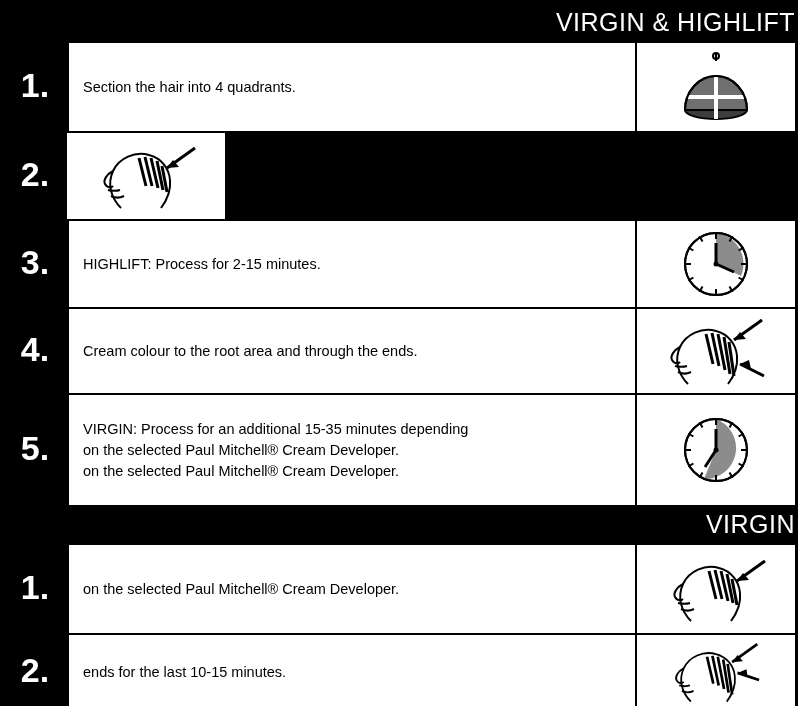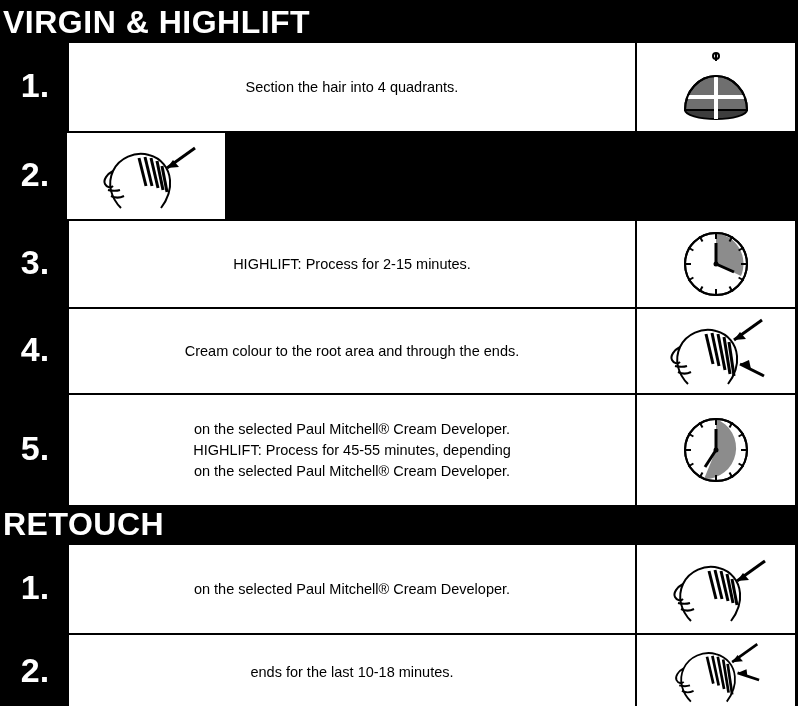--- a/index.html
+++ b/index.html
@@ -17,24 +17,24 @@
     position: relative;
     width: 798px;
     height: 706px;
     background: #000000;
     box-sizing: border-box;
     border: 3px solid #000000;
   }
   .section-header {
     background: #000000;
     color: #ffffff;
-    text-align: left;
-    font-weight: bold;
+    text-align: right;
+    font-weight: normal;
     letter-spacing: 0.5px;
-    font-size: 32px;
+    font-size: 25px;
     line-height: 34px;
     padding: 2px 0 4px 0;
   }
   .row {
     display: flex;
     align-items: stretch;
     width: 100%;
     background: #000000;
   }
   .num-cell {
@@ -57,21 +57,21 @@
     font-size: 14.5px;
     line-height: 21px;
     padding: 10px 14px 10px 14px;
     display: flex;
     flex-direction: column;
     justify-content: center;
     border-left: 2px solid #000000;
     border-right: 2px solid #000000;
     box-sizing: border-box;
   }
-  .text-cell .line { white-space: nowrap; text-align: center; }
+  .text-cell .line { white-space: nowrap; }
   .img-cell {
     width: 158px;
     min-width: 158px;
     background: #ffffff;
     display: flex;
     align-items: center;
     justify-content: center;
     box-sizing: border-box;
   }
   .divider {
@@ -190,22 +190,22 @@
           <path d="M80 52 L91 57 L89 48 Z" fill="#000"></path>
         </g>
       </svg>
     </div>
   </div>
   <div class="divider"></div>
 
   <div class="row" style="height:110px;">
     <div class="num-cell">5.</div>
     <div class="text-cell">
+      <div class="line">VIRGIN: Process for an additional 15-35 minutes depending</div>
       <div class="line">on the selected Paul Mitchell® Cream Developer.</div>
-      <div class="line">HIGHLIFT: Process for 45-55 minutes, depending</div>
       <div class="line">on the selected Paul Mitchell® Cream Developer.</div>
     </div>
     <div class="img-cell">
       <svg width="74" height="74" viewBox="0 0 74 74" aria-hidden="true">
         <circle cx="37" cy="37" r="31" fill="#ffffff" stroke="#000" stroke-width="2"></circle>
         <path d="M37 37 L37 6 A31 31 0 0 1 25 66 Z" fill="#8c8c8c"></path>
         <circle cx="37" cy="37" r="31" fill="none" stroke="#000" stroke-width="2"></circle>
         <g stroke="#000" stroke-width="2">
           <line x1="37" y1="6" x2="37" y2="12"></line>
           <line x1="68" y1="37" x2="62" y2="37"></line>
@@ -220,21 +220,21 @@
           <line x1="9.2" y1="20.5" x2="14.4" y2="23.5"></line>
           <line x1="20.5" y1="9.2" x2="23.5" y2="14.4"></line>
         </g>
         <line x1="37" y1="37" x2="37" y2="16" stroke="#000" stroke-width="3"></line>
         <line x1="37" y1="37" x2="26" y2="54" stroke="#000" stroke-width="3"></line>
         <circle cx="37" cy="37" r="2.5" fill="#000"></circle>
       </svg>
     </div>
   </div>
 
-  <div class="section-header">RETOUCH</div>
+  <div class="section-header">VIRGIN</div>
 
   <div class="row" style="height:88px;">
     <div class="num-cell">1.</div>
     <div class="text-cell">
       <div class="line">on the selected Paul Mitchell® Cream Developer.</div>
     </div>
     <div class="img-cell">
       <svg width="110" height="76" viewBox="0 0 110 76" aria-hidden="true">
         <path d="M30 70 C20 60 16 46 22 33 C28 20 44 13 58 17 C70 20 78 30 79 42 C80 52 76 62 70 70" fill="none" stroke="#000" stroke-width="2"></path>
         <path d="M22 33 C16 36 12 42 14 46 C16 50 20 50 22 48" fill="none" stroke="#000" stroke-width="2"></path>
@@ -252,21 +252,21 @@
           <path d="M76 30 L88 29 L82 22 Z" fill="#000"></path>
         </g>
       </svg>
     </div>
   </div>
   <div class="divider"></div>
 
   <div class="row" style="height:74px;">
     <div class="num-cell">2.</div>
     <div class="text-cell">
-      <div class="line">ends for the last 10-18 minutes.</div>
+      <div class="line">ends for the last 10-15 minutes.</div>
     </div>
     <div class="img-cell">
       <svg width="112" height="70" viewBox="0 0 112 78" aria-hidden="true">
         <path d="M28 72 C18 62 14 48 20 35 C26 22 42 15 56 19 C68 22 76 32 77 44 C78 54 74 64 68 72" fill="none" stroke="#000" stroke-width="2"></path>
         <path d="M20 35 C14 38 10 44 12 48 C14 52 18 52 20 50" fill="none" stroke="#000" stroke-width="2"></path>
         <path d="M15 54 C19 55 24 55 27 54" fill="none" stroke="#000" stroke-width="2"></path>
         <path d="M18 60 C22 62 27 62 31 60" fill="none" stroke="#000" stroke-width="2"></path>
         <g stroke="#000" stroke-width="3">
           <line x1="46" y1="22" x2="53" y2="52"></line>
           <line x1="52" y1="21" x2="59" y2="54"></line>

